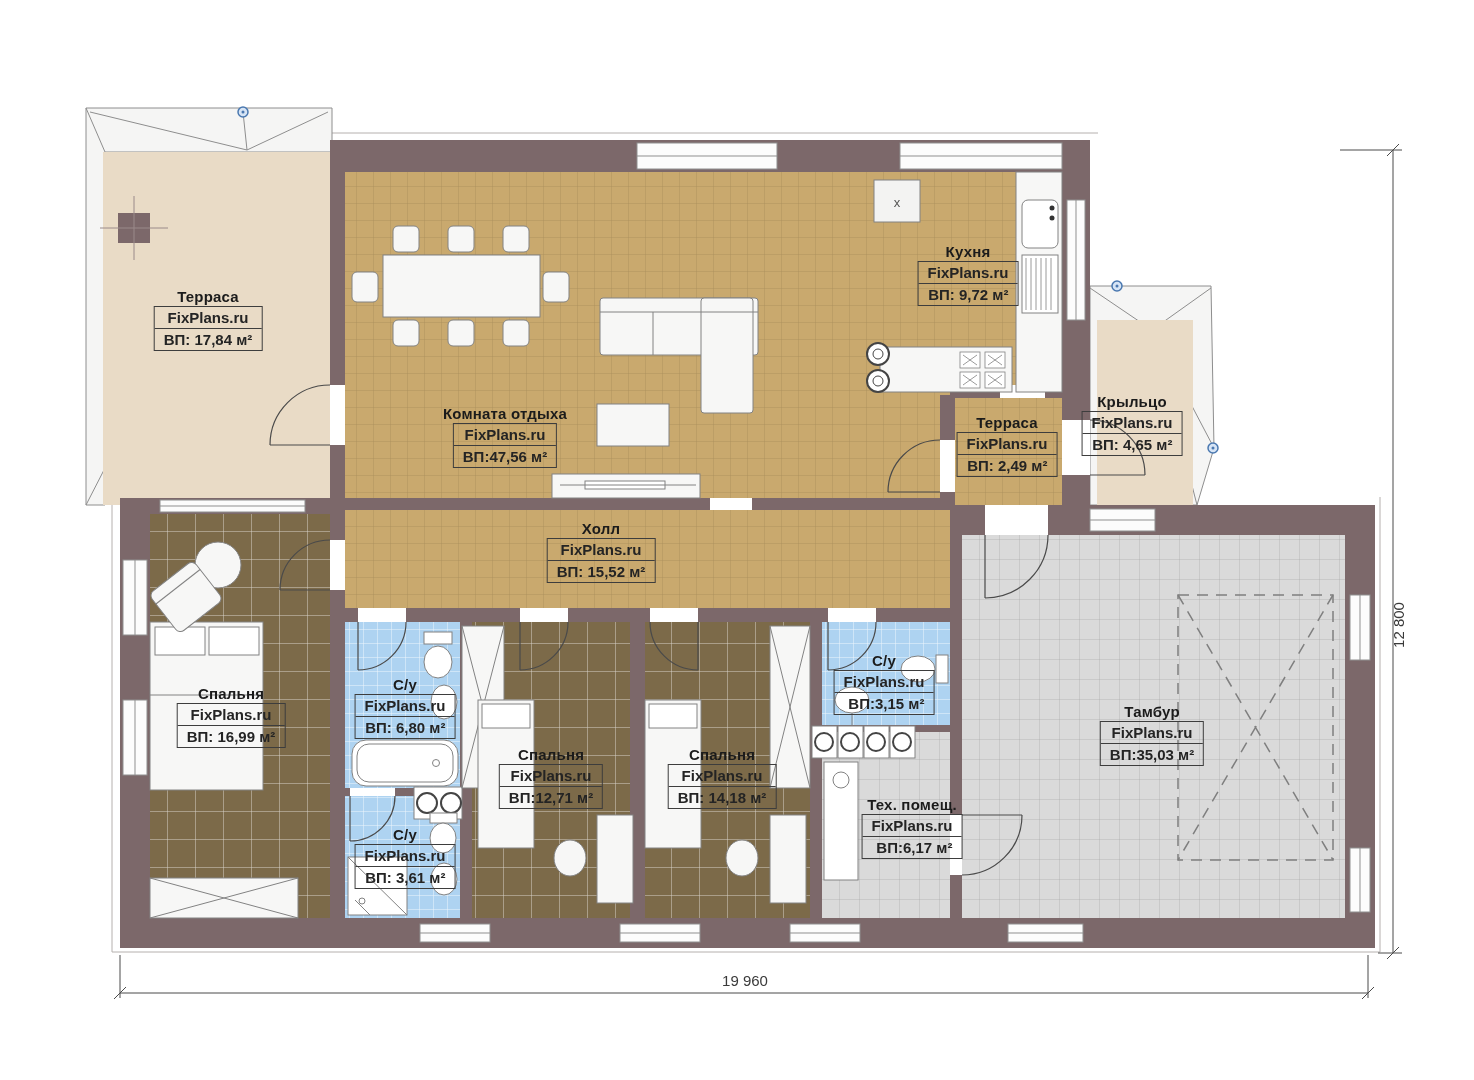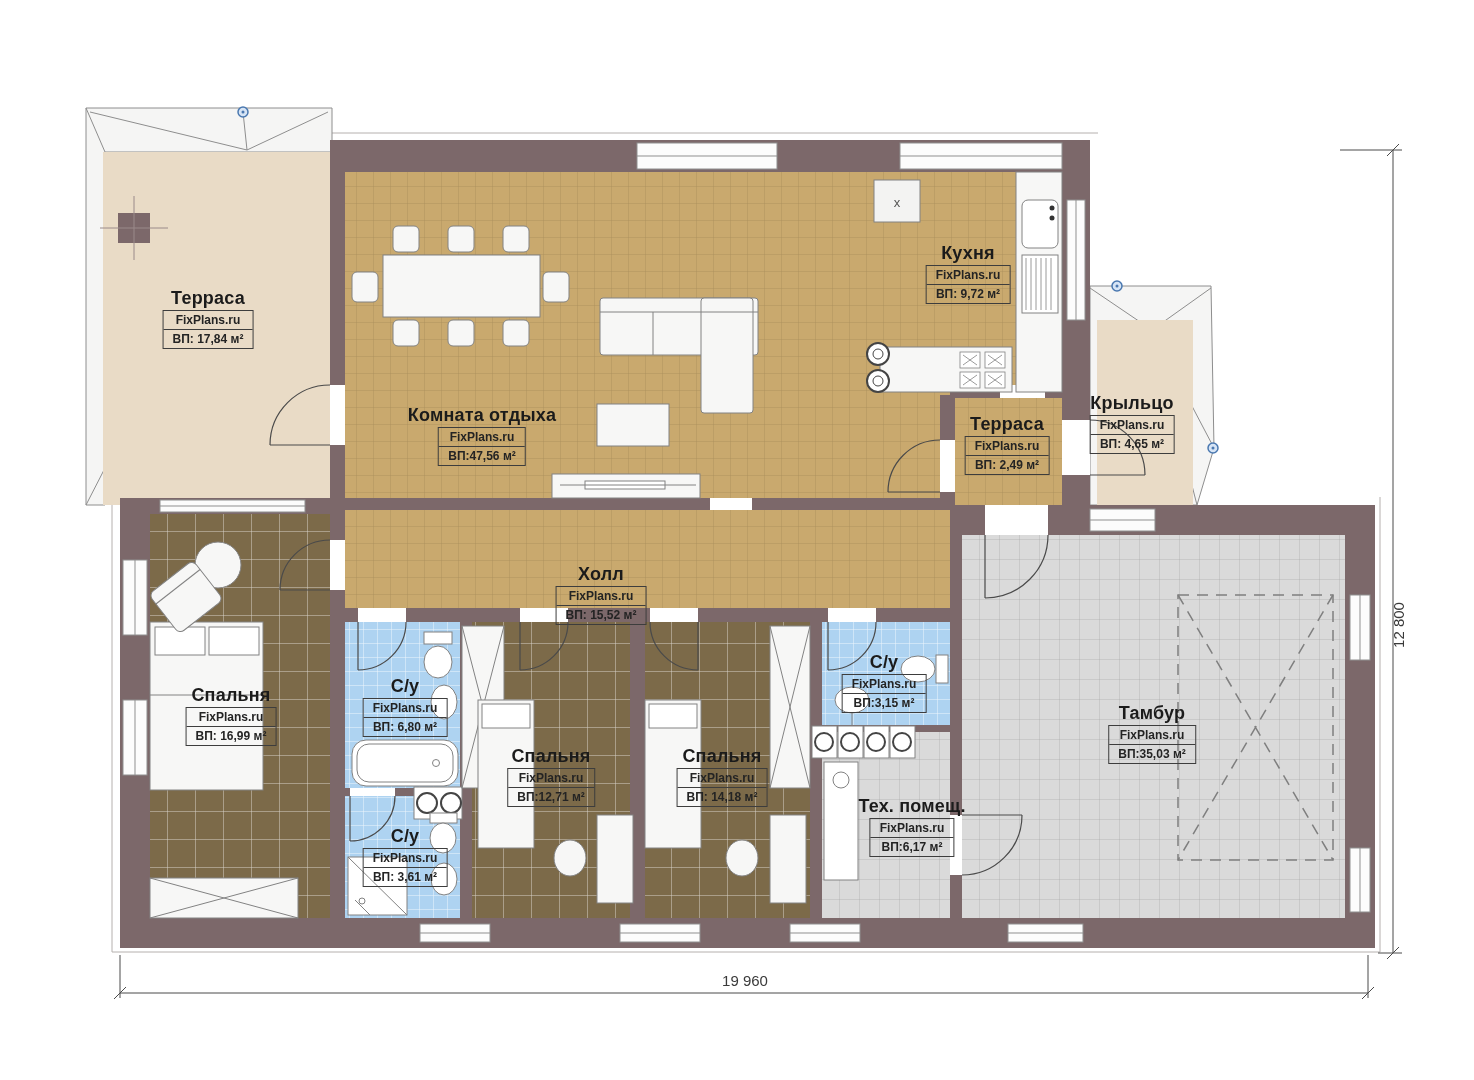--- a/index.html
+++ b/index.html
@@ -1,26 +1,26 @@
 <!DOCTYPE html>
 <html><head>
 <meta charset="utf-8">
 <style>
   html,body { margin:0; padding:0; background:#ffffff; }
   .stage { position:relative; width:1474px; height:1080px; background:#ffffff; overflow:hidden;
            font-family:"Liberation Sans", sans-serif; }
   .stage svg { position:absolute; left:0; top:0; }
   .room-label { position:absolute; display:flex; flex-direction:column; align-items:center;
                 transform:translateX(-50%); z-index:5; }
-  .rn { font-weight:bold; font-size:18px; color:#1b1b1b; white-space:nowrap; margin-bottom:1px;
+  .rn { font-weight:bold; font-size:15px; color:#1b1b1b; white-space:nowrap; margin-bottom:1px;
         letter-spacing:.2px; }
   .rb { border:1px solid #3d3d3d; }
-  .rr { font-weight:bold; font-size:12px; color:#242424; padding:2px 9px; text-align:center;
+  .rr { font-weight:bold; font-size:15px; color:#242424; padding:2px 9px; text-align:center;
         white-space:nowrap; }
-  .rr + .rr { border-top:1px solid #3d3d3d; }
+  .rr + .rr { border-top:1px solid #3d3d3d;text-align:right; }
   .dim-text { font-size:15px; fill:#3a3a3a; font-family:"Liberation Sans", sans-serif; }
   .kx { font-size:13px; fill:#555; font-family:"Liberation Sans", sans-serif; }
 </style>
 </head>
 <body>
 
 <div class="stage">
 <svg width="1474" height="1080" viewBox="0 0 1474 1080">
   <defs>
     <pattern id="tan" width="17" height="17" patternUnits="userSpaceOnUse">
@@ -323,21 +323,21 @@
   <text x="1404" y="625" text-anchor="middle" class="dim-text" transform="rotate(-90 1404 625)">12 800</text>
 </svg>
 
 <div class="room-label" style="left:208px;top:288px">
   <div class="rn">Терраса</div>
   <div class="rb">
         <div class="rr">FixPlans.ru</div>
         <div class="rr">ВП: 17,84 м²</div>
       </div>
 </div>
-<div class="room-label" style="left:482px;top:405px">
+<div class="room-label" style="left:505px;top:405px">
   <div class="rn">Комната отдыха</div>
   <div class="rb">
         <div class="rr">FixPlans.ru</div>
         <div class="rr">ВП:47,56 м²</div>
       </div>
 </div>
 <div class="room-label" style="left:968px;top:243px">
   <div class="rn">Кухня</div>
   <div class="rb">
         <div class="rr">FixPlans.ru</div>
@@ -351,21 +351,21 @@
         <div class="rr">ВП: 2,49 м²</div>
       </div>
 </div>
 <div class="room-label" style="left:1132px;top:393px">
   <div class="rn">Крыльцо</div>
   <div class="rb">
         <div class="rr">FixPlans.ru</div>
         <div class="rr">ВП: 4,65 м²</div>
       </div>
 </div>
-<div class="room-label" style="left:601px;top:564px">
+<div class="room-label" style="left:601px;top:520px">
   <div class="rn">Холл</div>
   <div class="rb">
         <div class="rr">FixPlans.ru</div>
         <div class="rr">ВП: 15,52 м²</div>
       </div>
 </div>
 <div class="room-label" style="left:231px;top:685px">
   <div class="rn">Спальня</div>
   <div class="rb">
         <div class="rr">FixPlans.ru</div>

